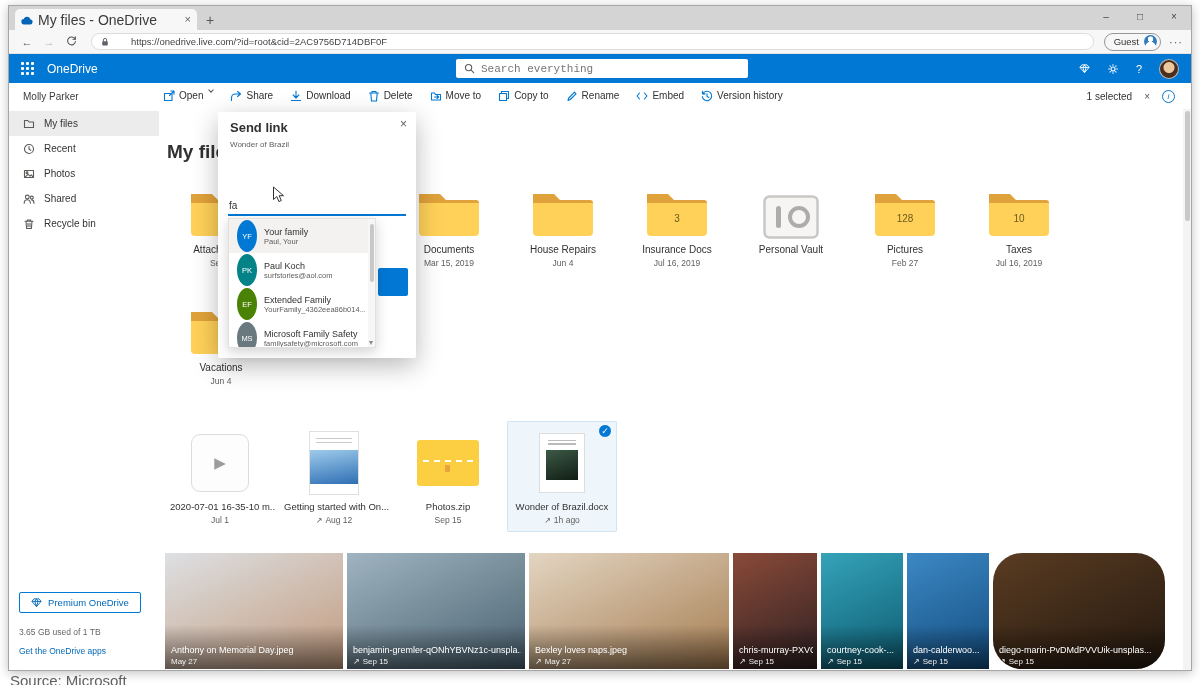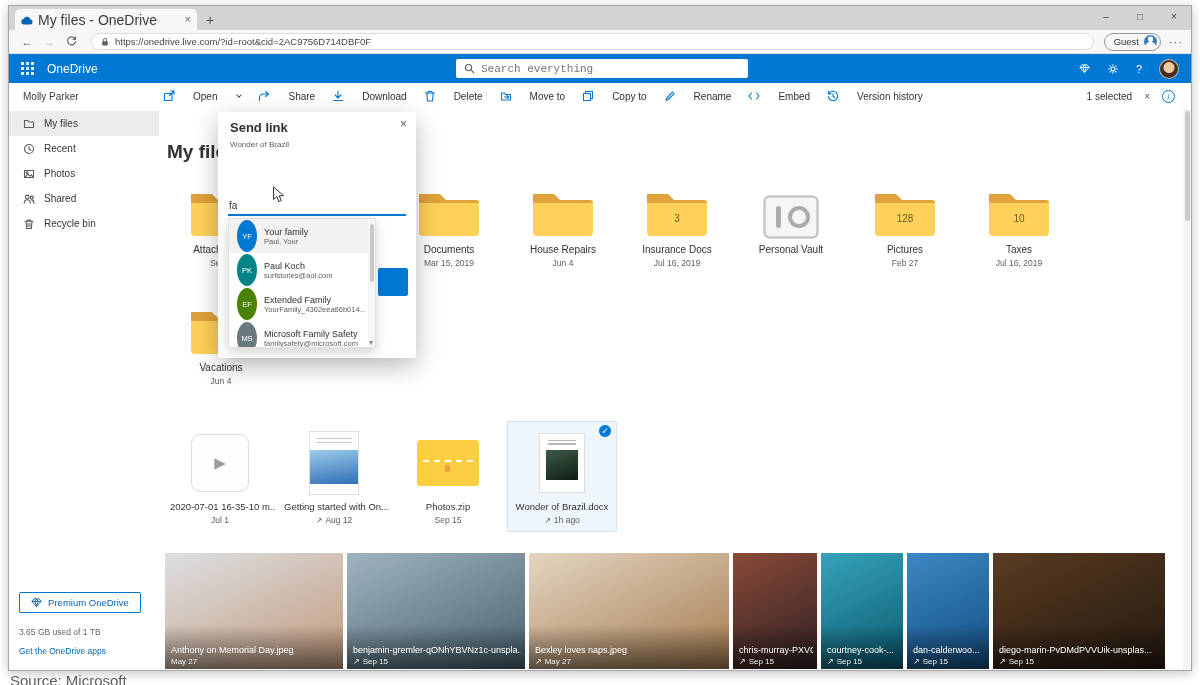--- a/index.html
+++ b/index.html
@@ -14,42 +14,42 @@
   .tab-close{font-size:11px;color:#666;line-height:1;cursor:default;}
   .newtab{font-size:14px;color:#555;margin:0 0 3px 9px;line-height:1;}
   .wincontrols{position:absolute;right:0;top:0;height:23px;display:flex;}
   .wc{width:34px;text-align:center;font-size:10px;color:#444;line-height:22px;}
 
   
   .navbar{height:24px;background:#f7f7f7;display:flex;align-items:center;gap:2px;padding:0 8px;border-bottom:1px solid #e3e3e3;}
   .nav-ic{font-size:11px;color:#555;width:20px;text-align:center;}
   .nav-ic.disabled{color:#b5b5b5;}
   .nav-ic.svgic{display:flex;align-items:center;justify-content:center;}
-  .urlbox{flex:1;height:17px;background:#fff;border:1px solid #dcdcdc;border-radius:9px;display:flex;align-items:center;gap:6px;padding:0 9px;margin:0 8px;}
+  .urlbox{flex:1;height:17px;background:#fff;border:1px solid #dcdcdc;border-radius:9px;display:flex;align-items:center;gap:22px;padding:0 9px;margin:0 8px;}
   .url-text{font-size:9.5px;color:#444;white-space:nowrap;overflow:hidden;}
   .guest{height:18px;border:1px solid #979797;border-radius:10px;display:flex;align-items:center;gap:5px;padding:0 3px 0 9px;font-size:9.5px;color:#333;}
   .guest-av{width:13px;height:13px;border-radius:50%;background:radial-gradient(circle at 50% 32%,#fff 0 2.5px,transparent 3px),radial-gradient(circle at 50% 92%,#fff 0 5px,transparent 5.5px),#2f7cc1;}
   .dots{font-size:11px;color:#555;letter-spacing:1px;margin-left:6px;}
 
   
   .appheader{height:29px;background:#0078d4;display:flex;align-items:center;position:relative;}
   .waffle{width:13px;height:13px;margin-left:12px;display:grid;grid-template-columns:repeat(3,1fr);gap:2px;}
   .waffle span{background:#fff;border-radius:1px;}
   .app-name{color:#fff;font-size:12px;margin-left:13px;}
   .searchbox{position:absolute;left:447px;width:292px;height:19px;background:#fff;border-radius:2px;display:flex;align-items:center;gap:6px;padding:0 8px;}
   .searchbox input{border:0;outline:0;flex:1;font-size:11px;color:#333;background:transparent;font-family:Liberation Mono, monospace;}
   .hdr-right{position:absolute;right:12px;display:flex;align-items:center;gap:17px;color:#fff;}
   .hdr-ic{display:flex;align-items:center;font-size:11px;color:#fff;}
   .hdr-avatar{width:20px;height:20px;border-radius:50%;border:1px solid rgba(255,255,255,.65);background:radial-gradient(circle at 50% 42%,#eec9a0 0 5px,transparent 6px),radial-gradient(circle at 50% 60%,#4a2f1e 0 9px,#5d3c26);}
 
   
   .cmdbar{height:26px;display:flex;align-items:center;padding:0 14px;position:relative;background:#fff;}
   .owner{font-size:10px;color:#3b3b3b;width:140px;}
   .cmd-items{display:flex;align-items:center;gap:17px;}
-  .cmd-item{display:flex;align-items:center;gap:18px;font-size:10px;color:#323130;white-space:nowrap;}
+  .cmd-item{display:flex;gap:4px;font-size:10px;color:#323130;white-space:nowrap;}
   .tb-icon{width:12px;height:12px;color:#0078d4;display:inline-flex;align-items:center;}
   .chev{width:4px;height:4px;border-right:1.2px solid #555;border-bottom:1.2px solid #555;transform:rotate(45deg);margin:-2px 0 0 2px;}
   .cmd-right{position:absolute;right:16px;display:flex;align-items:center;gap:12px;font-size:10px;color:#333;}
   .sel-x{color:#555;font-size:10px;}
   .info-ic{width:13px;height:13px;border:1px solid #0078d4;color:#0078d4;border-radius:50%;font-size:8px;display:flex;align-items:center;justify-content:center;font-style:italic;}
 
   
   .body{position:absolute;top:103px;left:0;right:0;bottom:0;display:flex;}
   .sidebar{width:150px;position:relative;padding-top:2px;flex:none;}
   .side-item{height:25px;display:flex;align-items:center;gap:9px;padding-left:14px;font-size:10px;color:#333;}
@@ -597,21 +597,21 @@
             </div>
 
             <div class="photo" style="width: 82px; --c1: #3c88c4; --c2: #134d80;">
               <div class="ph-label">dan-calderwoo...</div>
               <div class="ph-meta">
                 <span class="shared-ic"></span>
                 <span>Sep 15</span>
               </div>
             </div>
 
-            <div class="photo" style="width: 172px; --c1: #5a3c22; --c2: #23180f;">
+            <div class="photo" style="width: 172px; border-radius: 29px; --c1: #5a3c22; --c2: #23180f;">
               <div class="ph-label">diego-marin-PvDMdPVVUik-unsplas...</div>
               <div class="ph-meta">
                 <span class="shared-ic"></span>
                 <span>Sep 15</span>
               </div>
             </div>
           </div>
 
         <div class="scrolltrack">
           <div class="scrollthumb"></div>

